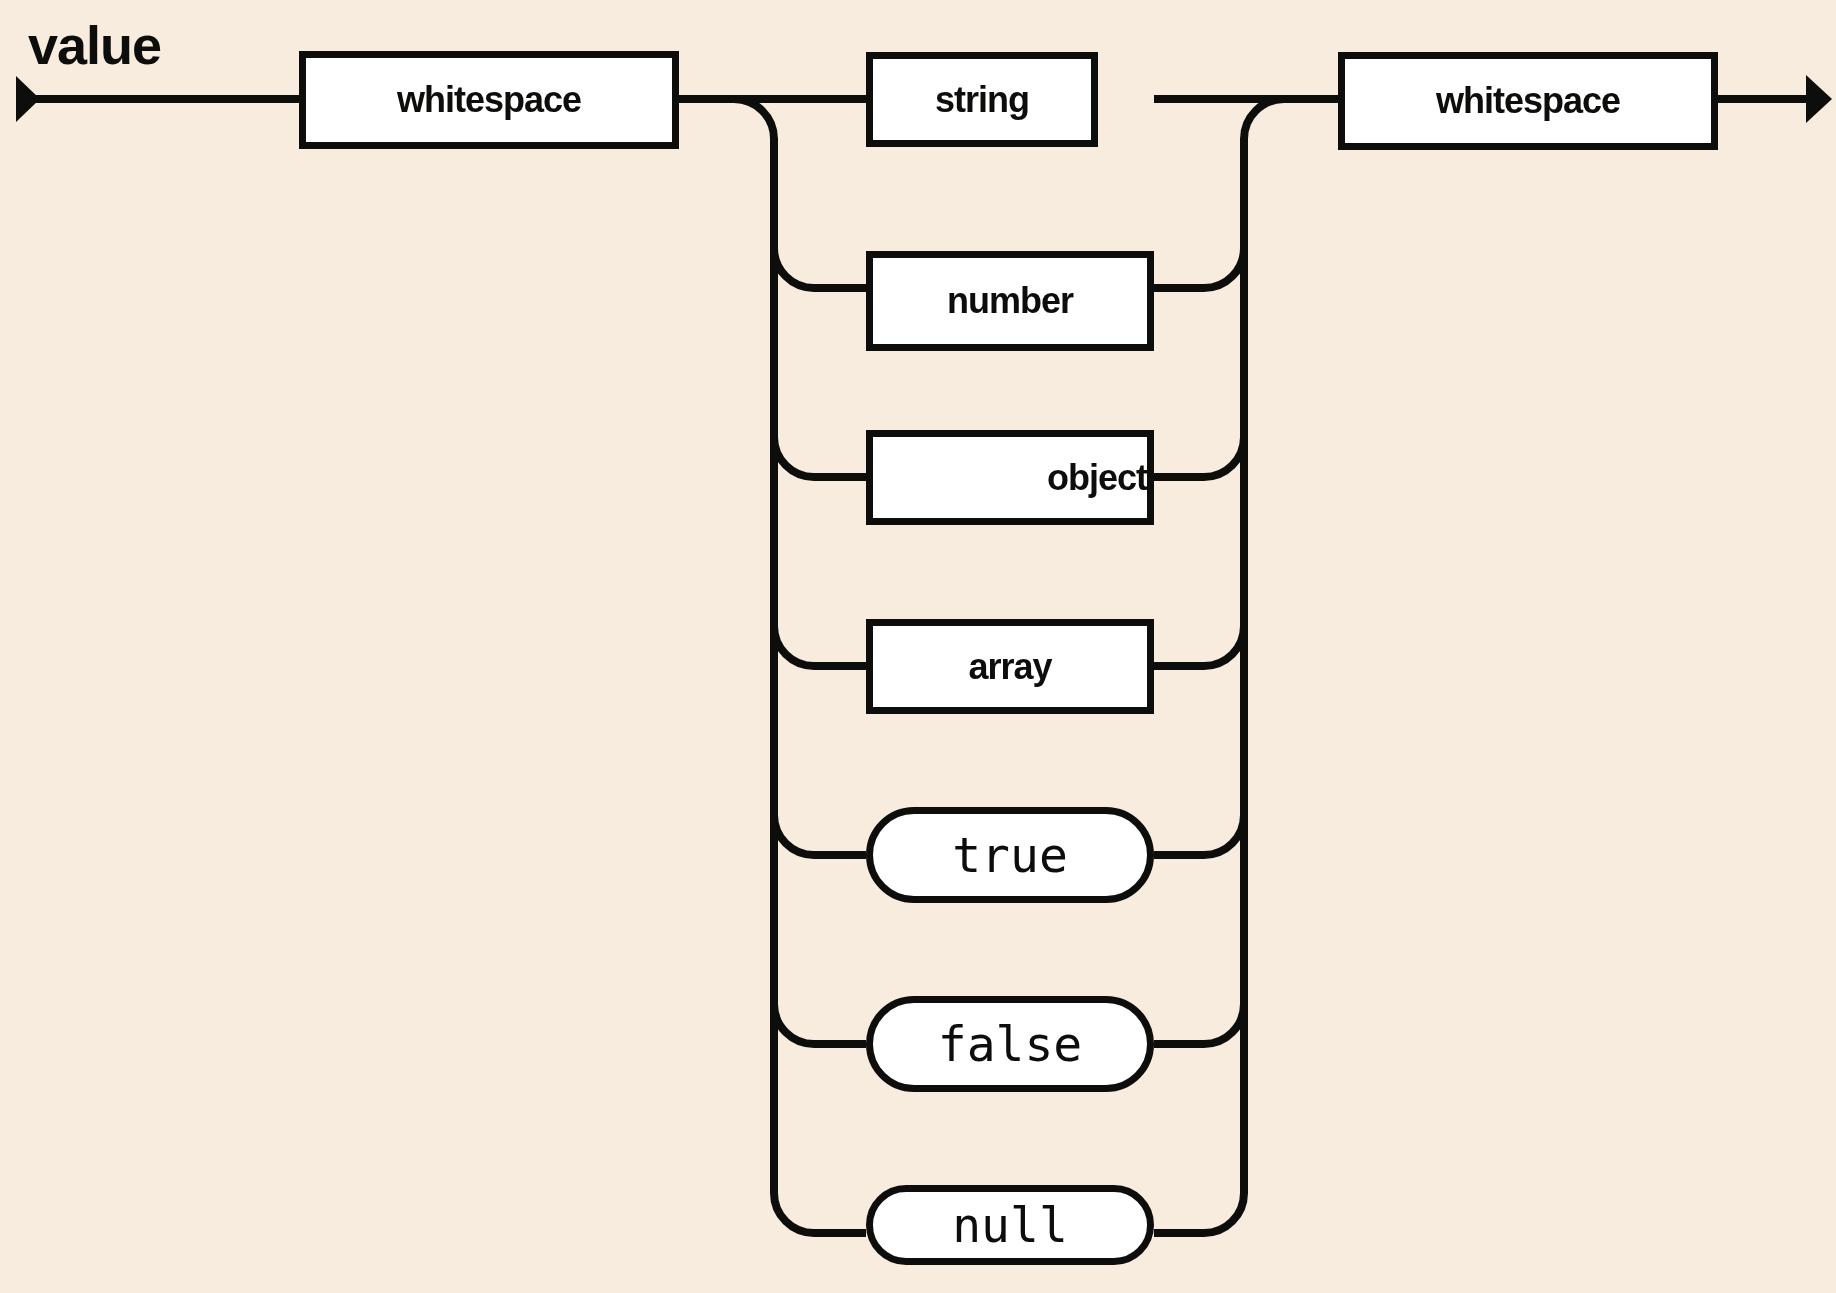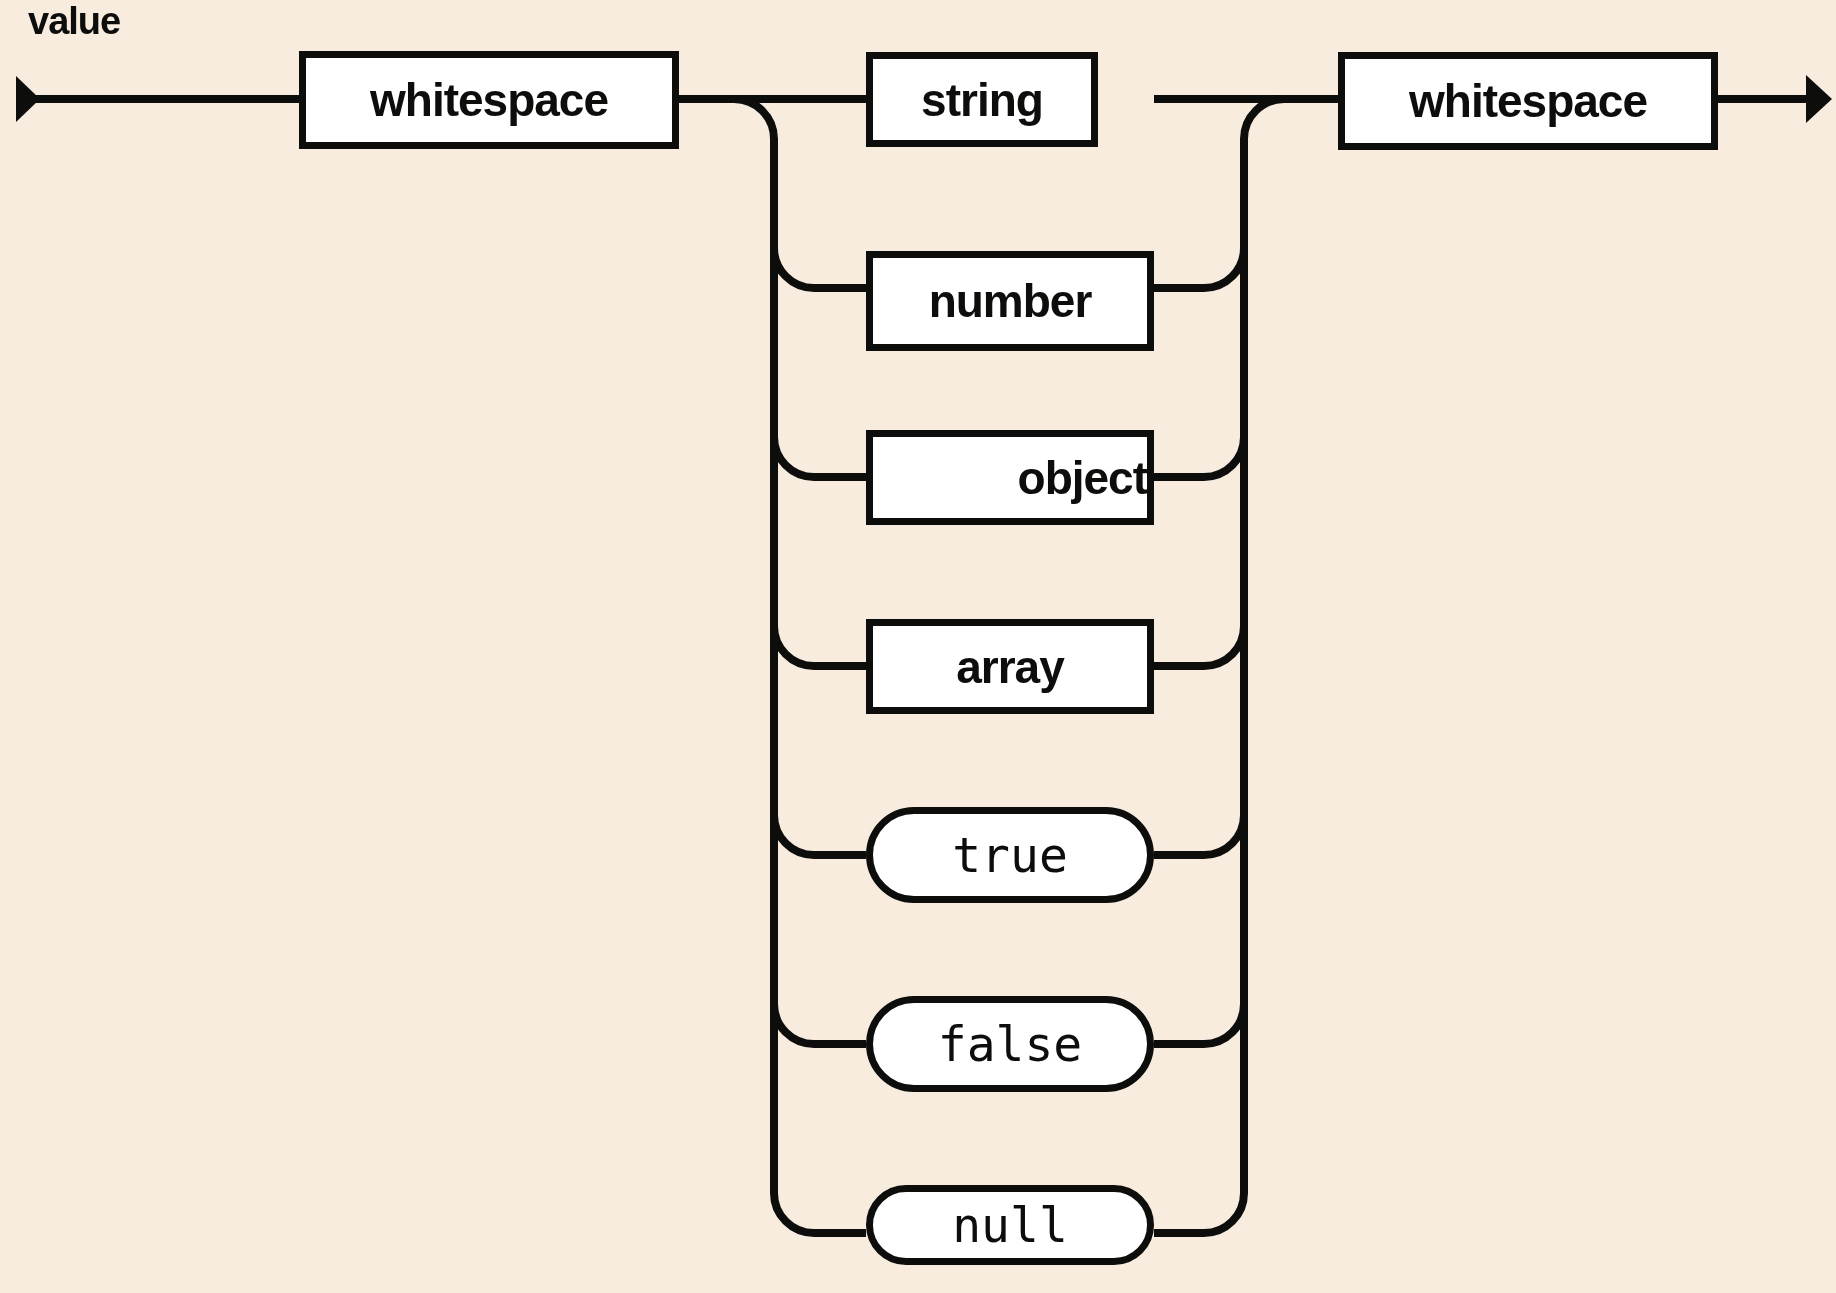--- a/index.html
+++ b/index.html
@@ -18,43 +18,43 @@
     position: absolute;
     left: 0;
     top: 0;
     width: 1836px;
     height: 1293px;
     display: block;
   }
   .title {
     position: absolute;
     left: 28px;
-    top: 0;
+    top: 14px;
     font-weight: bold;
-    font-size: 38px;
+    font-size: 54px;
     letter-spacing: -1px;
     color: var(--line, #0d0d0c);
     white-space: nowrap;
   }
   .node {
     position: absolute;
     box-sizing: border-box;
     background: var(--fill, #ffffff);
     border: 7px solid var(--line, #0d0d0c);
     display: flex;
     align-items: center;
     justify-content: center;
     color: var(--line, #0d0d0c);
     white-space: nowrap;
   }
   .node.box {
     border-radius: 0;
     font-family: "Liberation Sans", sans-serif;
     font-weight: bold;
-    font-size: 46px;
+    font-size: 36px;
     letter-spacing: -1px;
   }
   .node.pill {
     border-radius: 60px;
     font-family: "DejaVu Sans Mono", monospace;
     font-weight: 500;
     font-size: 48px;
     align-items: center;
   }
 </style>

